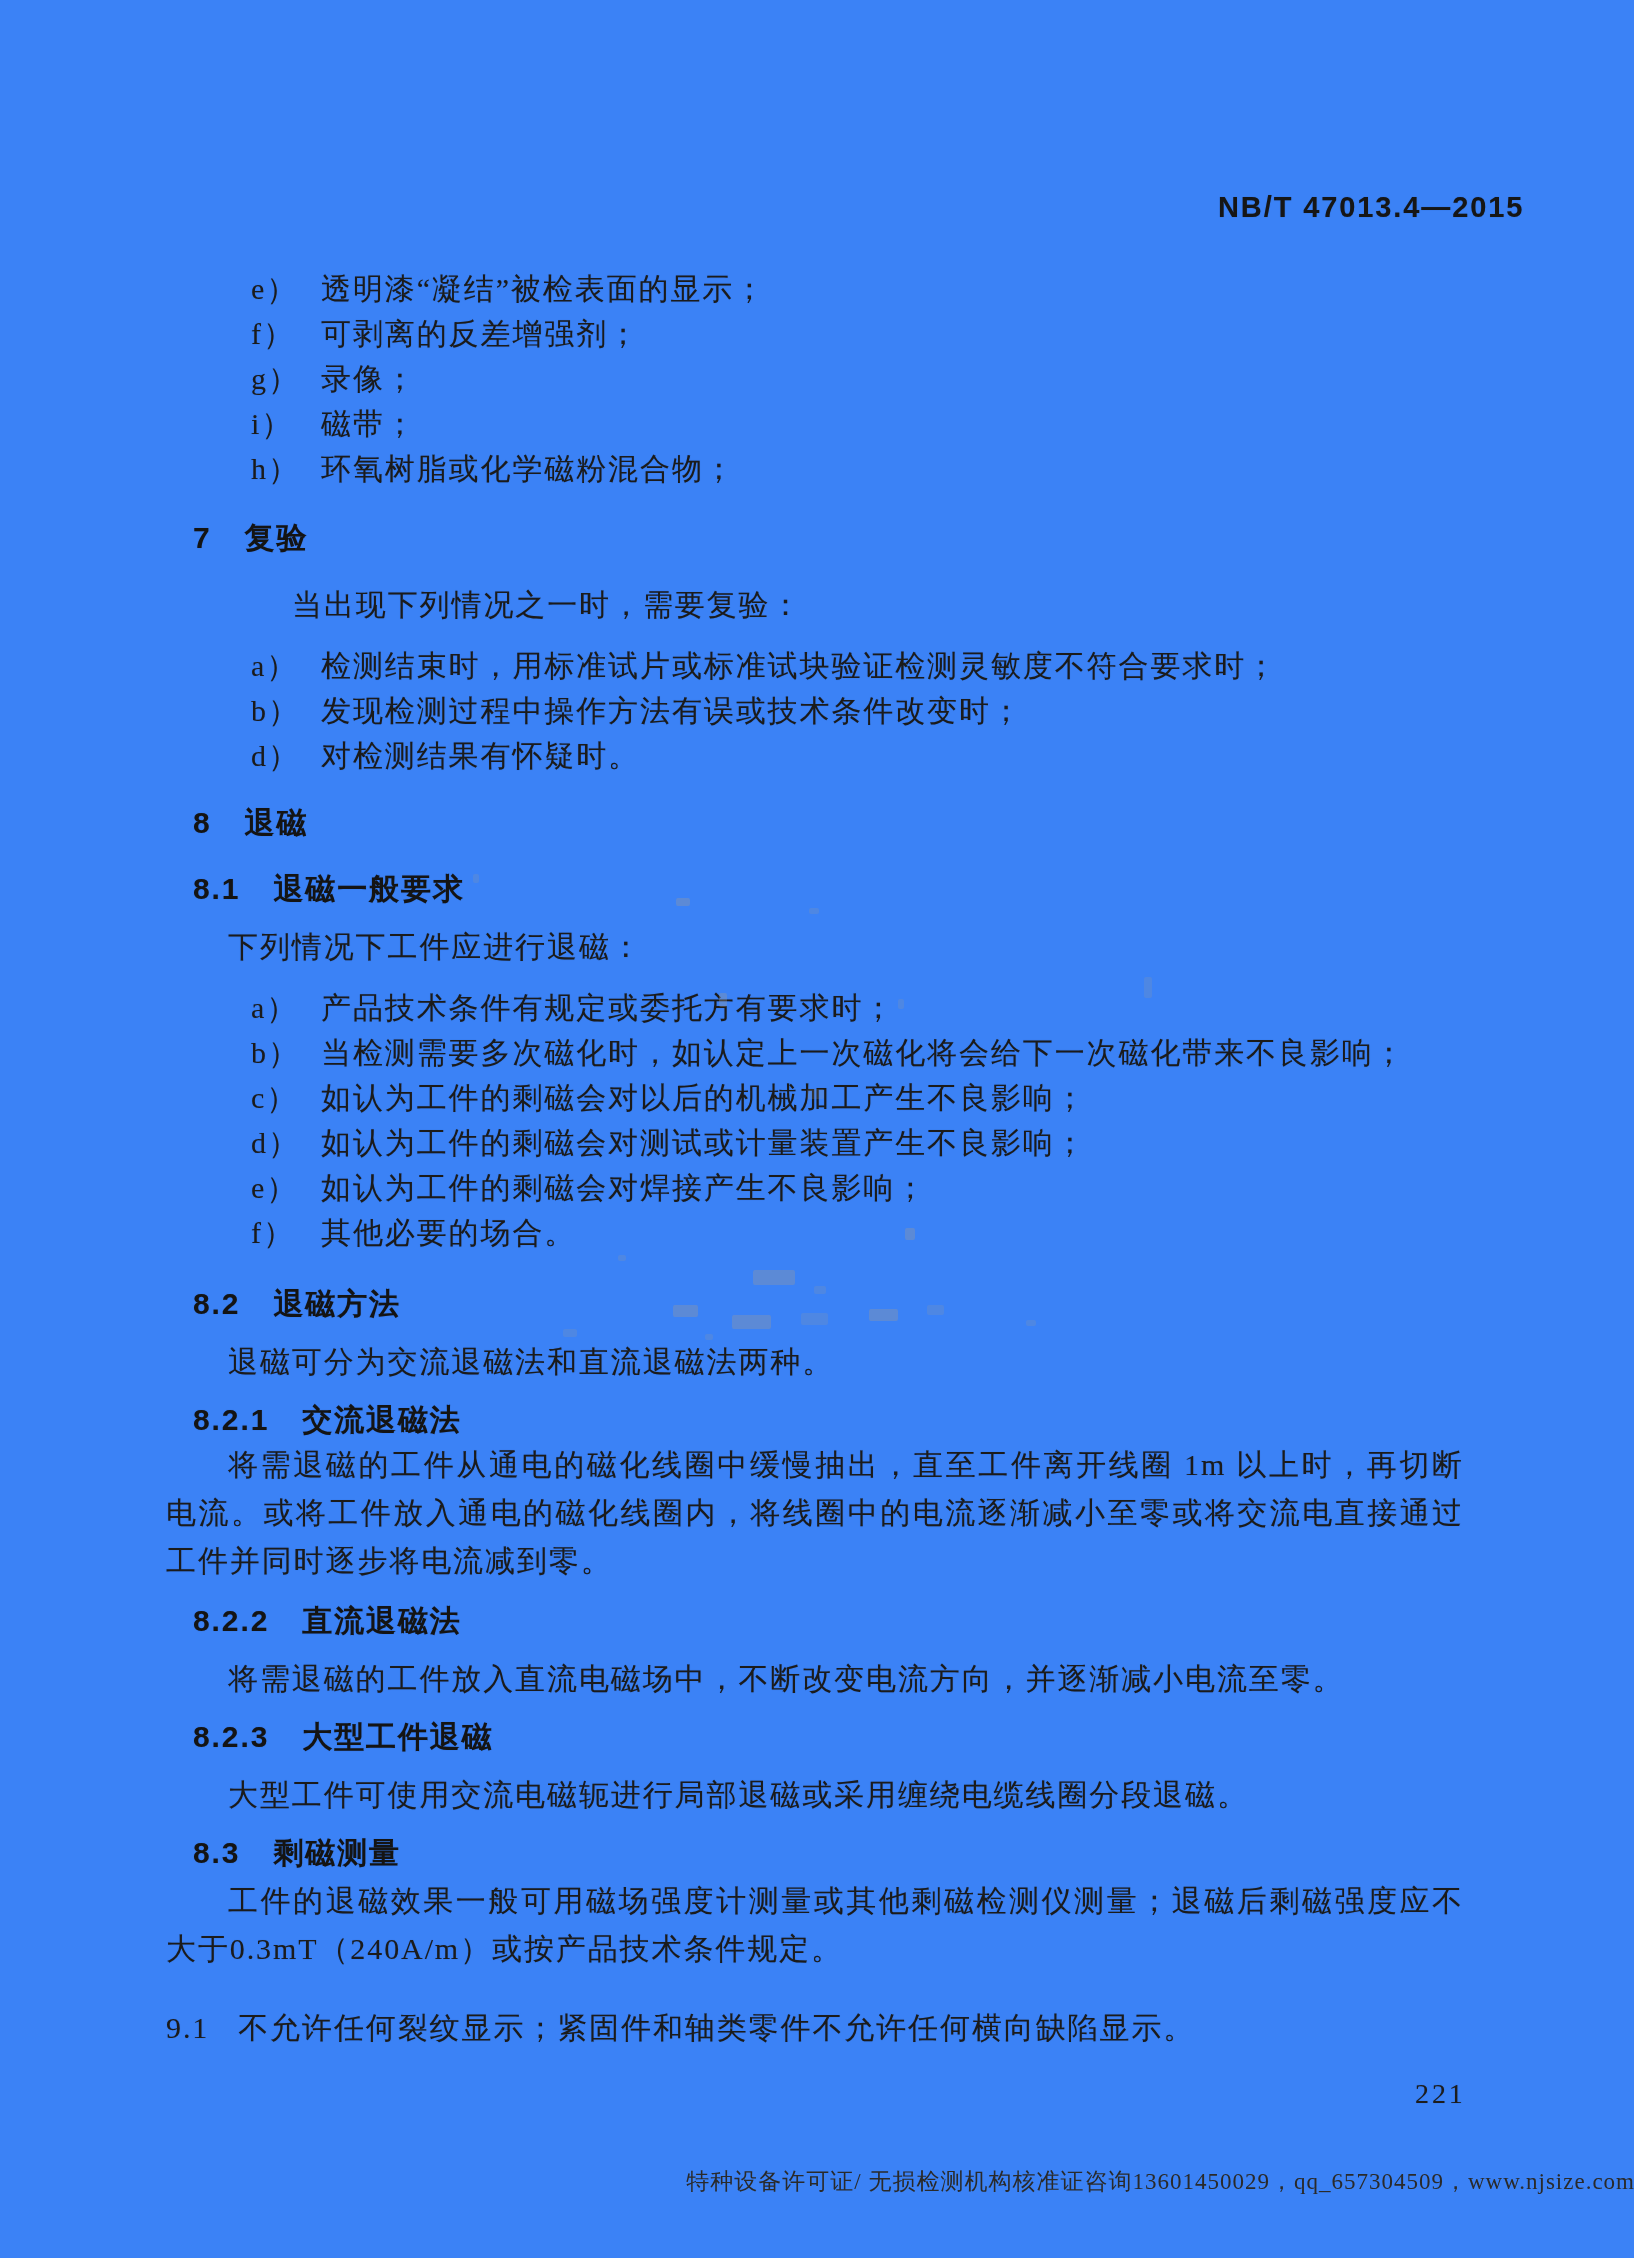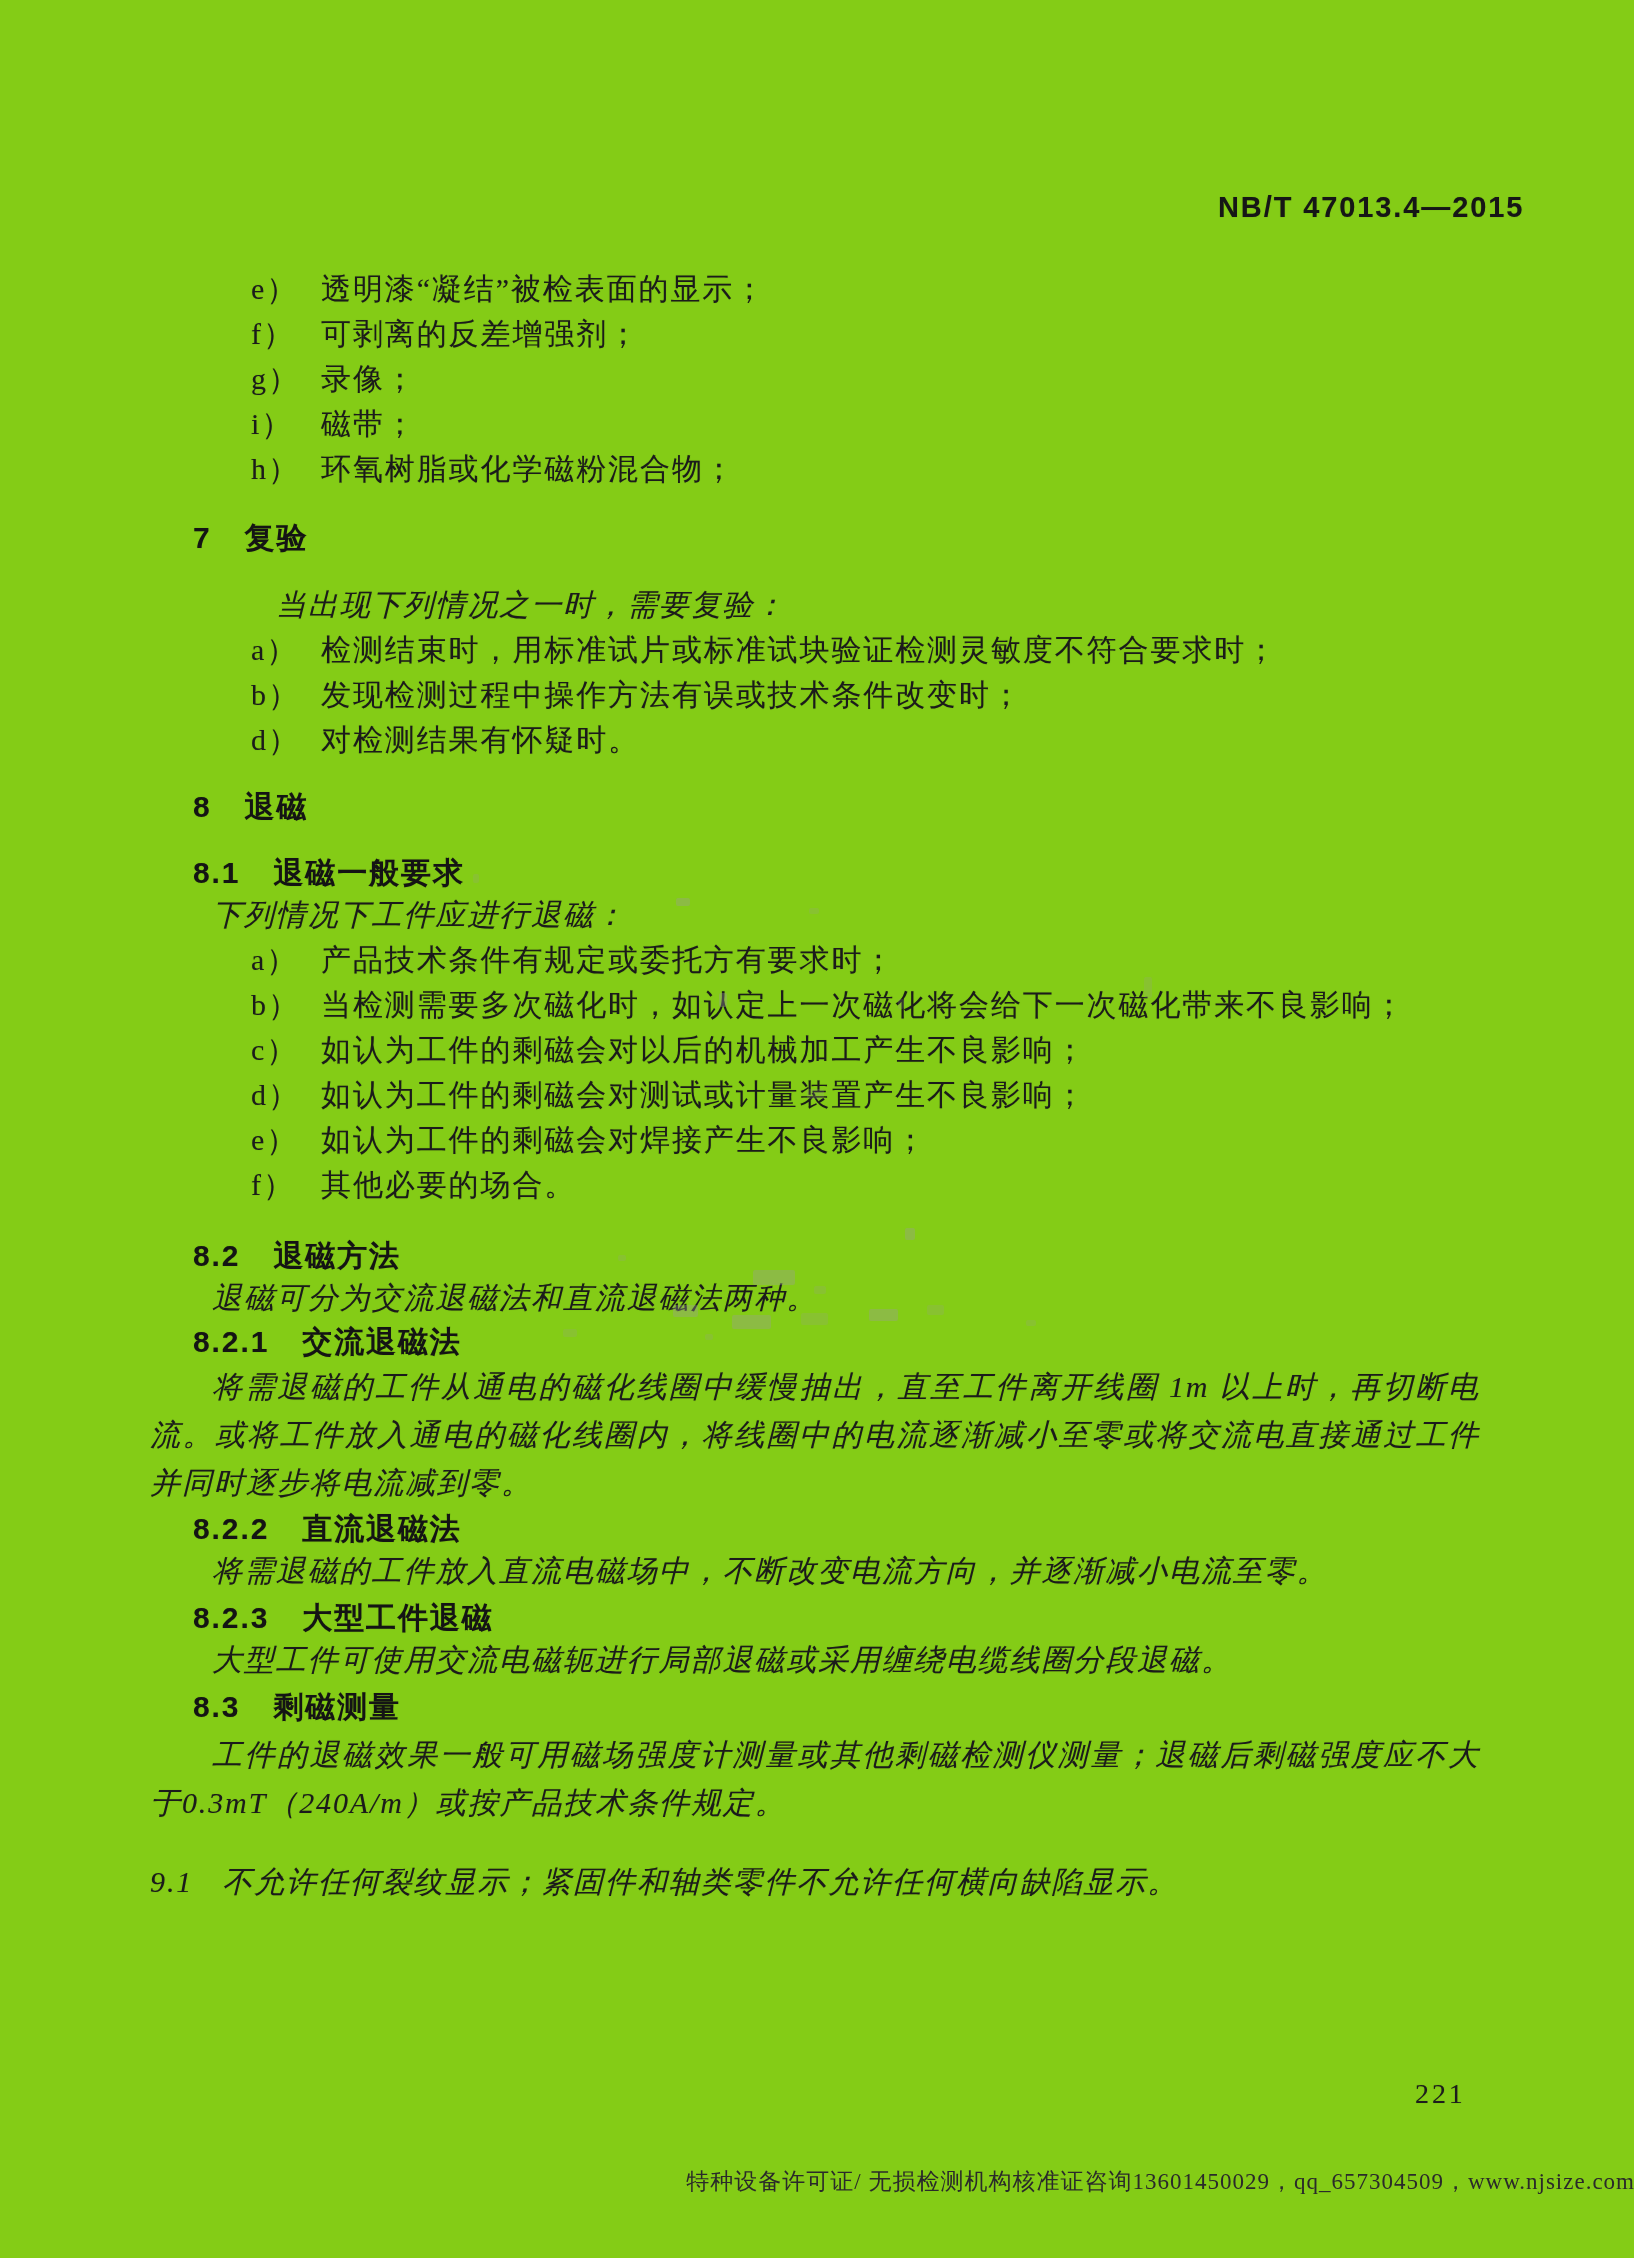--- a/index.html
+++ b/index.html
@@ -1,19 +1,19 @@
 <!DOCTYPE html>
 <html><head>
 <meta charset="utf-8">
 <style>
   html,body{margin:0;padding:0;background:#9a9a9a;}
   .page{
     position:relative;
     width:1635px;height:2258px;
-    background:#84cc16;
+    background:#3b82f6;
     font-family:"Liberation Serif","DejaVu Serif",serif;
     color:#1b1b1b;
     overflow:hidden;
   }
   .doc-number{
     position:absolute;top:191px;left:1218px;
     font-family:"Liberation Sans","DejaVu Sans",sans-serif;
     font-size:29px;font-weight:700;letter-spacing:1.9px;color:#161616;
     text-shadow:0 0 1px rgba(0,0,0,.28);
   }
@@ -23,21 +23,21 @@
     text-shadow:0 0 1px rgba(0,0,0,.22);
   }
   .li{line-height:45px;padding-left:101px;white-space:nowrap;}
   .li .marker{display:inline-block;width:70px;}
   .h1,.h2{
     font-family:"Liberation Sans","DejaVu Sans",sans-serif;
     font-weight:700;font-size:30px;line-height:39px;
     margin:0 0 0 43px;color:#141414;position:relative;white-space:nowrap;
   }
   .h1 .hnum,.h2 .hnum{display:inline-block;margin-right:33px;}
-  .p{line-height:45px;margin:0;text-align:justify;font-style:italic;}
+  .p{line-height:45px;margin:16px;text-align:justify;}
   .indent-lg{text-indent:126px;}
   .indent{text-indent:62px;}
   .p3{line-height:48px;}
   .mt28{margin-top:27px;}
   .mt26{margin-top:25px;}
   .mt24{margin-top:29px;}
   .mt20{margin-top:19.3px;}
   .mt6{margin-top:5.8px;}
   .mt5{margin-top:4.8px;}
   .mt2{margin-top:1.9px;}

